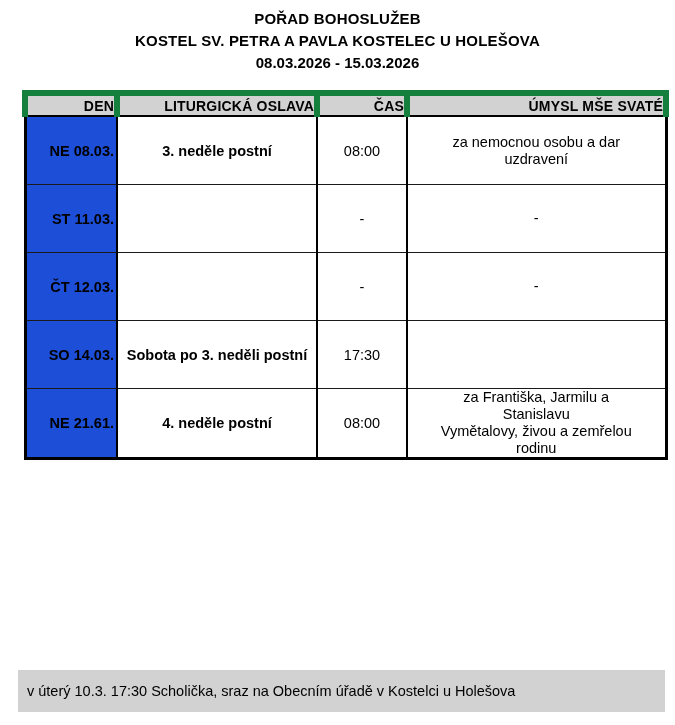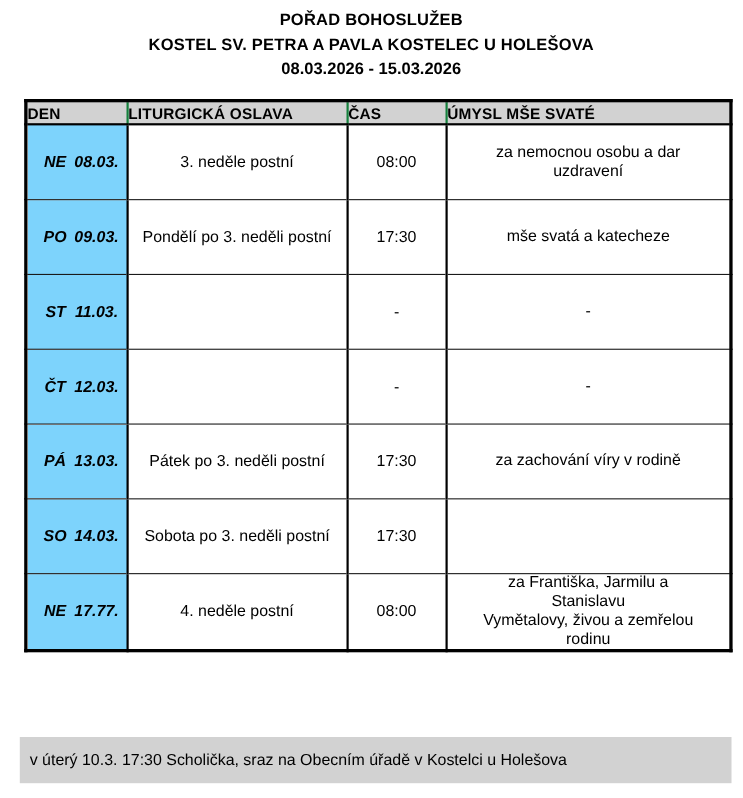--- a/index.html
+++ b/index.html
@@ -45,59 +45,59 @@
     border-collapse: collapse;
     table-layout: fixed;
     border: 3px solid #000;
   }
   .schedule col.c-day  { width: 92px; }
   .schedule col.c-cel  { width: 200px; }
   .schedule col.c-time { width: 90px; }
   .schedule col.c-int  { width: 259px; }
   .schedule th {
     background: #d2d2d2;
-    border: 2px solid #15803d;
+    border: 6px solid #15803d;
     border-bottom: 2px solid #000;
     height: 19px;
     font-size: 14px;
     font-weight: bold;
-    text-align: left;
+    text-align: right;
     padding: 0;
     letter-spacing: 0.2px;
   }
   .schedule td {
     border: 1px solid #1a1a1a;
     border-left: 2px solid #000;
     border-right: 2px solid #000;
     height: 67px;
     font-size: 14.5px;
     text-align: center;
     vertical-align: middle;
     padding: 0 2px;
     overflow: hidden;
   }
   .schedule td.day {
-    background: #7dd3fc;
+    background: #1d4ed8;
     font-weight: bold;
-    text-align: center;
+    text-align: right;
     padding-left: 7px;
     white-space: nowrap;
-    font-style: italic;
   }
   .schedule td.day .abbr {
     display: inline-block;
     min-width: 27px;
   }
   .schedule td.intention {
     white-space: pre-line;
     line-height: 17px;
     padding: 0 22px;
   }
   .schedule td.celebration {
     padding: 0 2px;
+    font-weight: bold;
   }
   .note {
     position: absolute;
     left: 18px;
     top: 670px;
     width: 647px;
     height: 42px;
     background: #d2d2d2;
     box-sizing: border-box;
     display: flex;
@@ -138,67 +138,49 @@
           <span class="abbr">NE</span>
           <span>08.03.</span>
         </td>
         <td class="celebration">3. neděle postní</td>
         <td class="time">08:00</td>
         <td class="intention">za nemocnou osobu a dar
 uzdravení</td>
       </tr>
       <tr>
         <td class="day">
-          <span class="abbr">PO</span>
-          <span>09.03.</span>
-        </td>
-        <td class="celebration">Pondělí po 3. neděli postní</td>
-        <td class="time">17:30</td>
-        <td class="intention">mše svatá a katecheze</td>
-      </tr>
-      <tr>
-        <td class="day">
           <span class="abbr">ST</span>
           <span>11.03.</span>
         </td>
         <td class="celebration"></td>
         <td class="time">-</td>
         <td class="intention">-</td>
       </tr>
       <tr>
         <td class="day">
           <span class="abbr">ČT</span>
           <span>12.03.</span>
         </td>
         <td class="celebration"></td>
         <td class="time">-</td>
         <td class="intention">-</td>
       </tr>
       <tr>
         <td class="day">
-          <span class="abbr">PÁ</span>
-          <span>13.03.</span>
-        </td>
-        <td class="celebration">Pátek po 3. neděli postní</td>
-        <td class="time">17:30</td>
-        <td class="intention">za zachování víry v rodině</td>
-      </tr>
-      <tr>
-        <td class="day">
           <span class="abbr">SO</span>
           <span>14.03.</span>
         </td>
         <td class="celebration">Sobota po 3. neděli postní</td>
         <td class="time">17:30</td>
         <td class="intention"></td>
       </tr>
       <tr>
         <td class="day">
           <span class="abbr">NE</span>
-          <span>17.77.</span>
+          <span>21.61.</span>
         </td>
         <td class="celebration">4. neděle postní</td>
         <td class="time">08:00</td>
         <td class="intention">za Františka, Jarmilu a Stanislavu
 Vymětalovy, živou a zemřelou
 rodinu</td>
       </tr>
     </tbody>
   </table>
 

